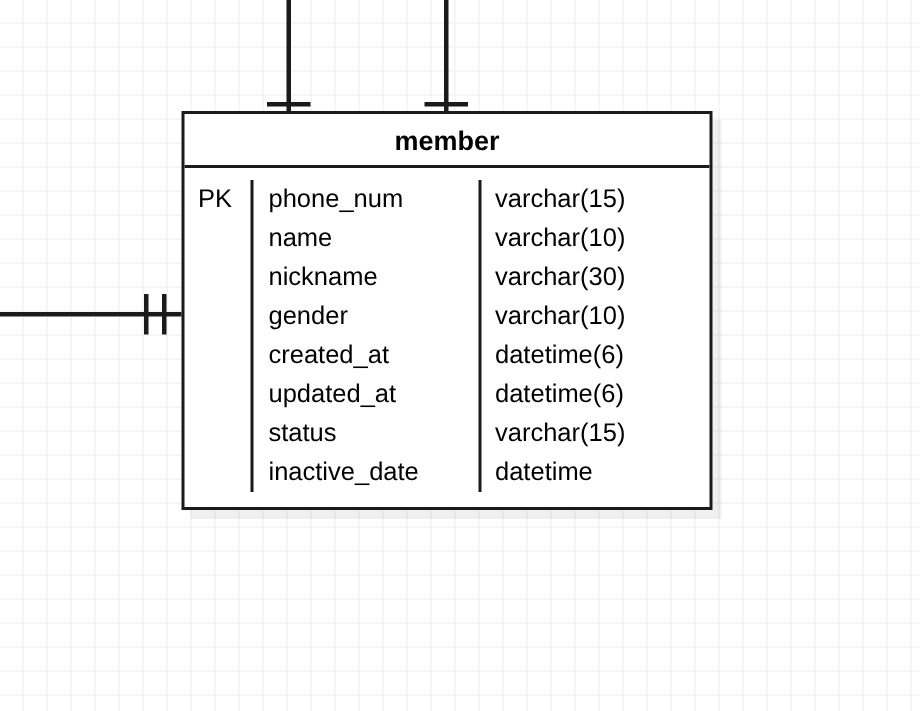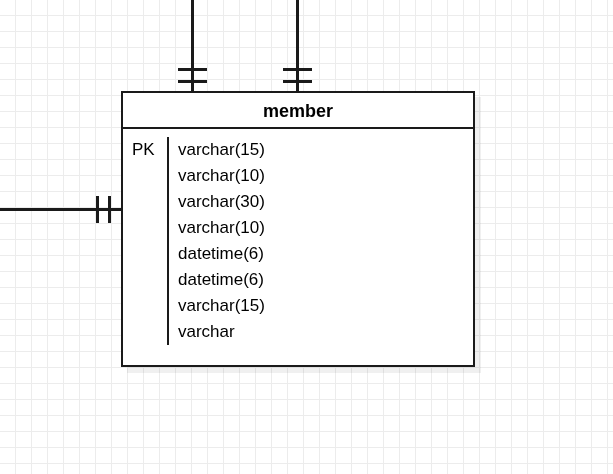--- a/index.html
+++ b/index.html
@@ -40,42 +40,42 @@
   .tick-v {
     position: absolute;
     width: 3px;
     background: #1a1a1a;
   }
 
   
   .entity {
     position: absolute;
     left: 121px;
-    top: 91px;
+    top: 74px;
     width: 354px;
     border: 2px solid #1a1a1a;
     background: #ffffff;
     box-sizing: border-box;
     box-shadow: 6px 6px 0 rgba(0,0,0,0.06);
   }
   .entity-title {
     height: 36px;
     line-height: 36px;
     text-align: center;
     font-size: 18px;
     font-weight: bold;
     color: #000000;
     border-bottom: 2px solid #1a1a1a;
     box-sizing: border-box;
   }
   .entity-body {
     display: flex;
     align-items: stretch;
     padding-top: 8px;
-    padding-bottom: 20px;
+    padding-bottom: 10px;
   }
   .col-key {
     width: 46px;
     flex: 0 0 46px;
     border-right: 2px solid #1a1a1a;
     box-sizing: border-box;
     padding-left: 9px;
   }
   .col-name {
     width: 152px;
@@ -125,28 +125,38 @@
         <div class="cell">PK</div>
         <div class="cell"></div>
         <div class="cell"></div>
         <div class="cell"></div>
         <div class="cell"></div>
         <div class="cell"></div>
         <div class="cell"></div>
         <div class="cell"></div>
       </div>
 
+      <div class="col-name">
+        <div class="cell">phone_num</div>
+        <div class="cell">name</div>
+        <div class="cell">nickname</div>
+        <div class="cell">gender</div>
+        <div class="cell">created_at</div>
+        <div class="cell">updated_at</div>
+        <div class="cell">status</div>
+        <div class="cell">inactive_date</div>
+      </div>
 
       <div class="col-type">
         <div class="cell">varchar(15)</div>
         <div class="cell">varchar(10)</div>
         <div class="cell">varchar(30)</div>
         <div class="cell">varchar(10)</div>
         <div class="cell">datetime(6)</div>
         <div class="cell">datetime(6)</div>
         <div class="cell">varchar(15)</div>
-        <div class="cell">varchar</div>
+        <div class="cell">datetime</div>
       </div>
 
     </div>
   </div>
 
 </div>
 
 </body></html>

